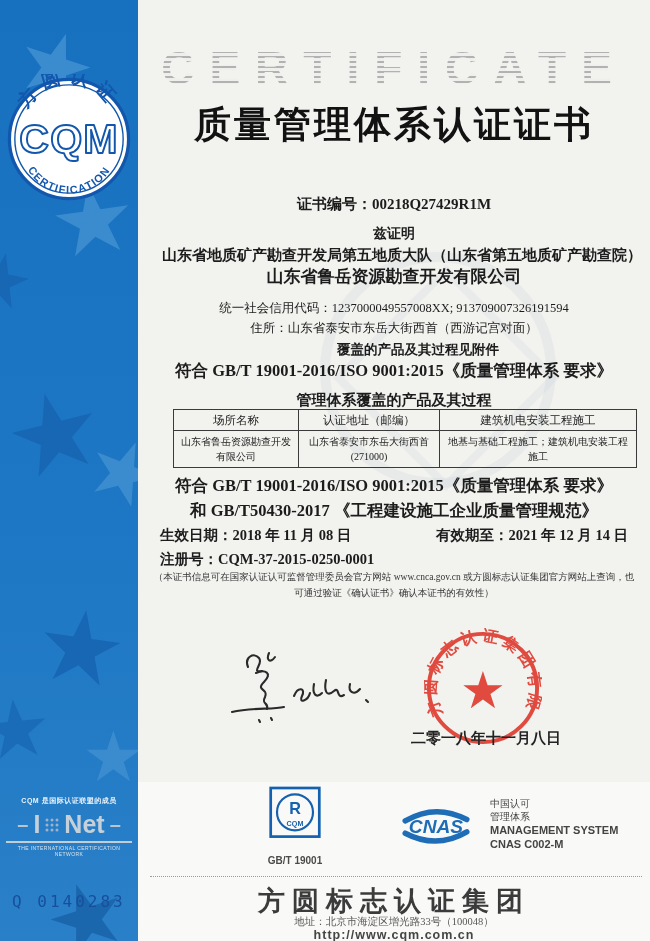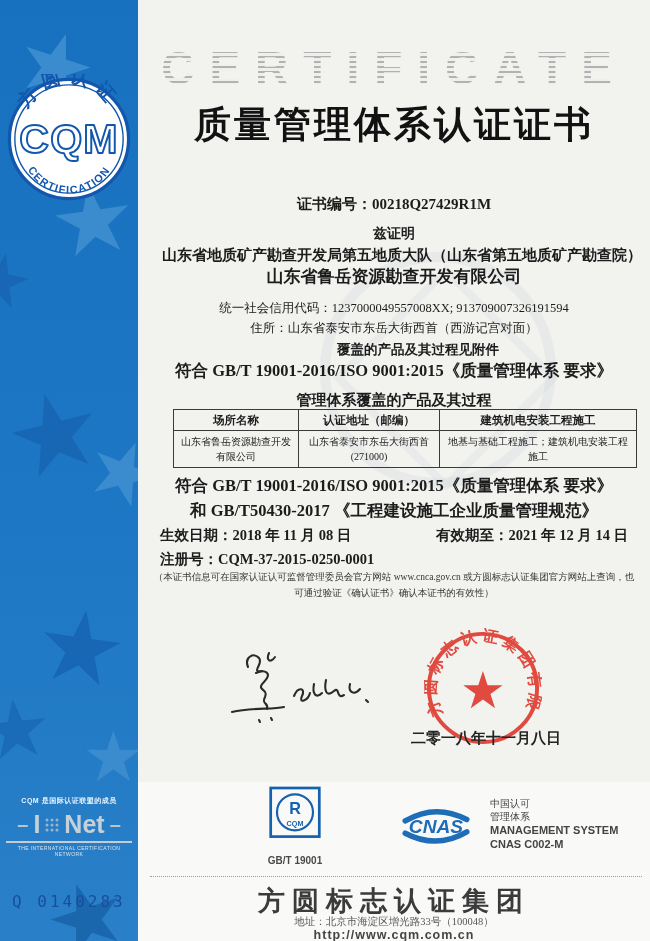--- a/index.html
+++ b/index.html
@@ -64,21 +64,21 @@
   .std { font-size:16.5px; font-weight:bold; }
   .std1 { top:360px; }
   .scope-title { top:391px; font-size:15px; font-weight:600; }
   table.scope {
     position:absolute; left:35px; top:409px; width:464px;
     border-collapse:collapse; table-layout:fixed;
   }
   table.scope th, table.scope td {
     border:1px solid #3a3a3a; text-align:center; vertical-align:middle; padding:2px 4px;
   }
-  table.scope th { font-size:11.5px; font-weight:bold; height:21px; }
+  table.scope th { font-size:11.5px; font-weight:normal; height:21px; }
   table.scope td { font-size:10px; height:37px; line-height:1.5; }
   .std2a { top:475px; }
   .std2b { top:500px; }
   .dates { position:absolute; left:0; top:526px; width:520px; display:flex; justify-content:space-between; padding:0 30px 0 22px; font-size:14.5px; font-weight:600; }
   .regno { position:absolute; left:22px; top:550px; font-size:14.5px; font-weight:600; }
   .fineprint { position:absolute; left:12px; top:570px; width:488px; text-align:center; font-size:9.5px; line-height:1.65; color:#333; }
   .signature { position:absolute; left:82px; top:642px; width:150px; height:92px; }
   .stamp { position:absolute; left:286px; top:628px; width:118px; height:118px; opacity:.92; }
   .issue-date { position:absolute; left:258px; top:729px; width:180px; text-align:center; font-size:15px; font-weight:bold; color:#222; }
   .cqm-mark { position:absolute; left:130px; top:785px; width:54px; height:60px; }

